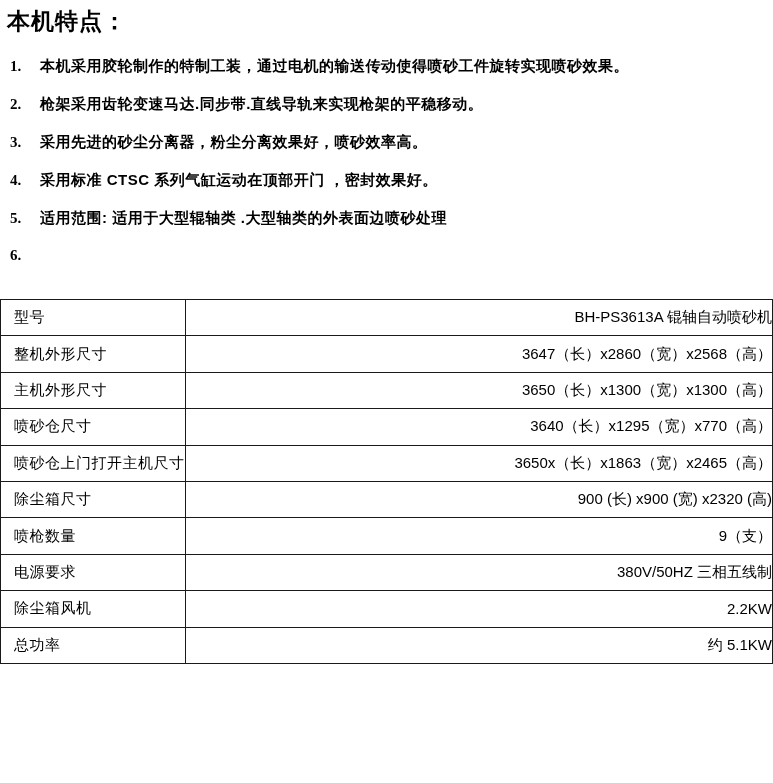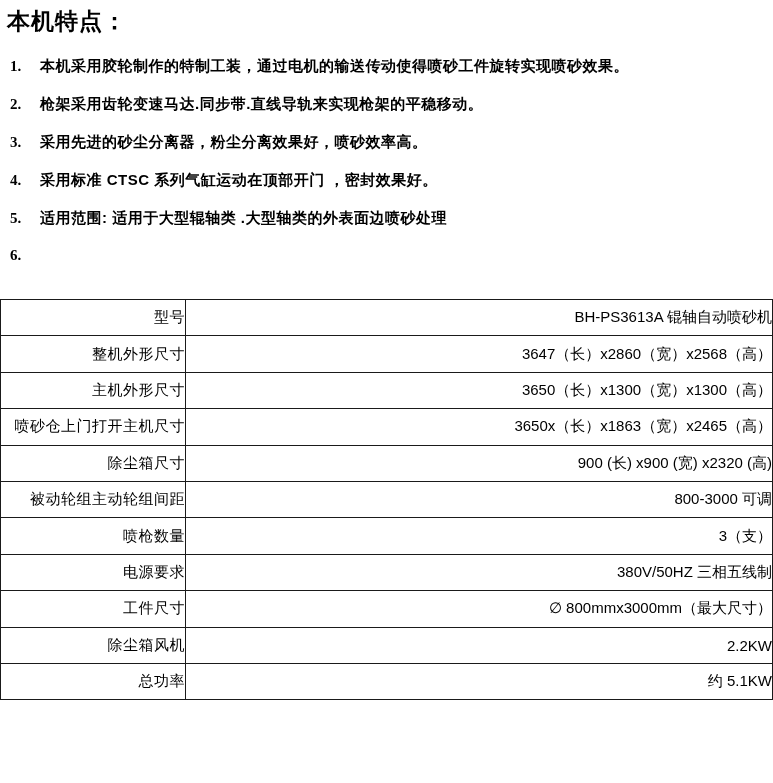--- a/index.html
+++ b/index.html
@@ -62,21 +62,20 @@
     border: 1px solid #1a1a1a;
     height: 36.4px;
     vertical-align: middle;
     font-size: 15px;
   }
   td.param-label {
     width: 185px;
     padding-left: 13px;
     font-family: "Liberation Serif", "DejaVu Serif", serif;
     letter-spacing: 0.5px;
-    text-align: right;
   }
   td.param-value {
     padding-left: 14px;
     font-family: "Liberation Sans", "DejaVu Sans", sans-serif;
     font-size: 15.5px;
     text-align: right;
   }
 </style>
 </head>
 <body>
@@ -120,42 +119,38 @@
       </tr>
       <tr>
         <td class="param-label">整机外形尺寸</td>
         <td class="param-value">3647（长）x2860（宽）x2568（高）</td>
       </tr>
       <tr>
         <td class="param-label">主机外形尺寸</td>
         <td class="param-value">3650（长）x1300（宽）x1300（高）</td>
       </tr>
       <tr>
+        <td class="param-label">喷砂仓尺寸</td>
+        <td class="param-value">3640（长）x1295（宽）x770（高）</td>
+      </tr>
+      <tr>
         <td class="param-label">喷砂仓上门打开主机尺寸</td>
         <td class="param-value">3650x（长）x1863（宽）x2465（高）</td>
       </tr>
       <tr>
         <td class="param-label">除尘箱尺寸</td>
         <td class="param-value">900 (长) x900 (宽) x2320 (高)</td>
       </tr>
       <tr>
-        <td class="param-label">被动轮组主动轮组间距</td>
-        <td class="param-value">800-3000 可调</td>
-      </tr>
-      <tr>
         <td class="param-label">喷枪数量</td>
-        <td class="param-value">3（支）</td>
+        <td class="param-value">9（支）</td>
       </tr>
       <tr>
         <td class="param-label">电源要求</td>
         <td class="param-value">380V/50HZ 三相五线制</td>
-      </tr>
-      <tr>
-        <td class="param-label">工件尺寸</td>
-        <td class="param-value">∅ 800mmx3000mm（最大尺寸）</td>
       </tr>
       <tr>
         <td class="param-label">除尘箱风机</td>
         <td class="param-value">2.2KW</td>
       </tr>
       <tr>
         <td class="param-label">总功率</td>
         <td class="param-value">约 5.1KW</td>
       </tr>
     </tbody>

